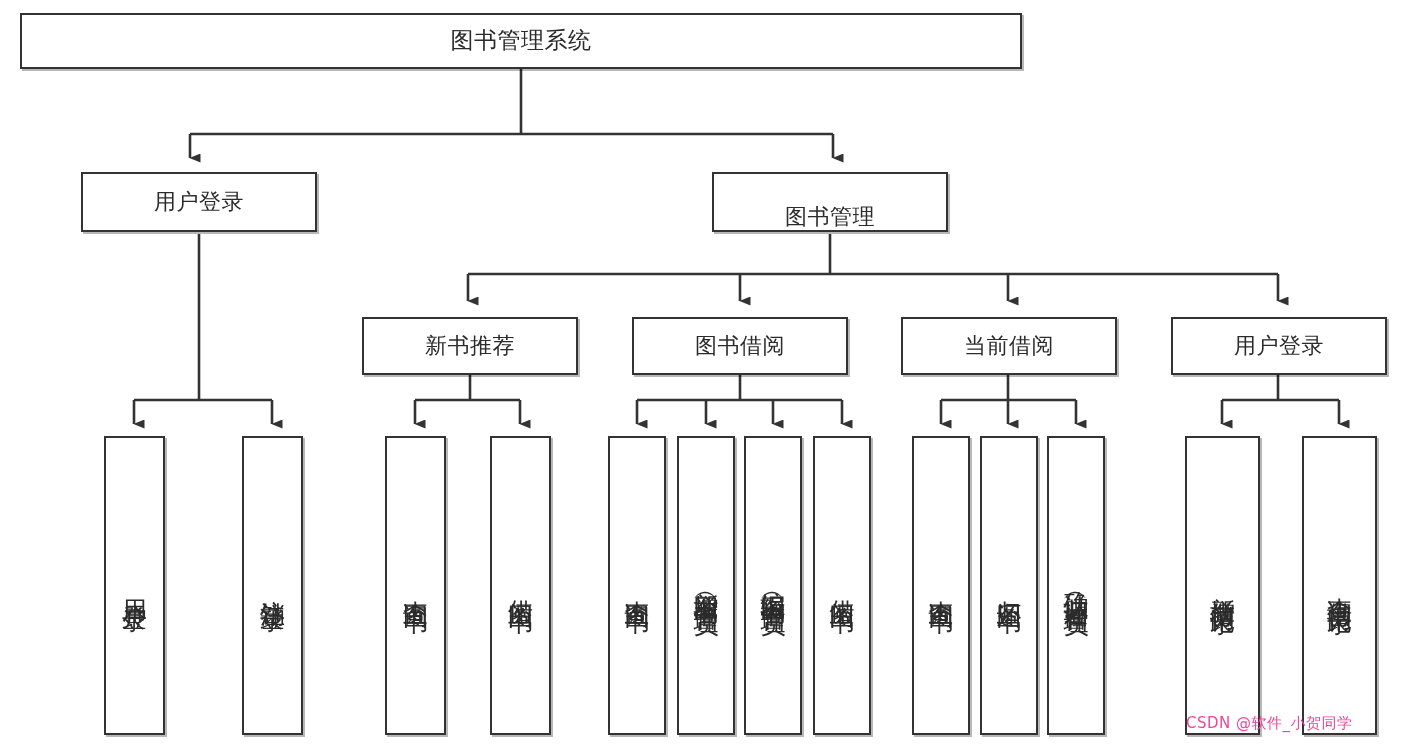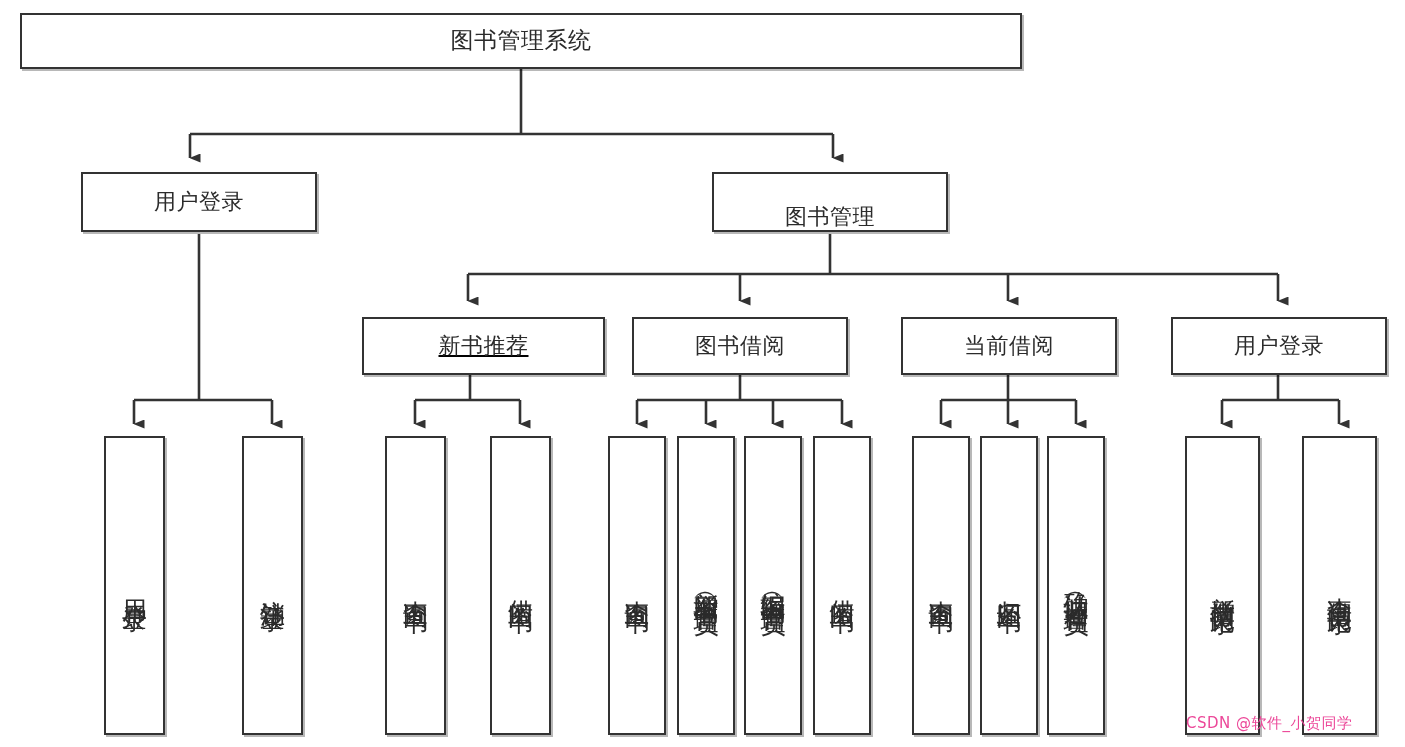--- a/index.html
+++ b/index.html
@@ -131,21 +131,21 @@
     <span class="label">图书管理系统</span>
   </div>
 
   <div class="node horiz" style="left:81px; top:172px; width:236px; height:60px;">
     <span class="label">用户登录</span>
   </div>
   <div class="node horiz" style="left:712px; top:172px; width:236px; height:60px;align-items:flex-end;">
     <span class="label">图书管理</span>
   </div>
 
-  <div class="node horiz" style="left:362px; top:317px; width:243px; height:58px;text-decoration:underline;">
+  <div class="node horiz" style="left:362px; top:317px; width:216px; height:58px;">
     <span class="label">新书推荐</span>
   </div>
   <div class="node horiz" style="left:901px; top:317px; width:216px; height:58px;">
     <span class="label">当前借阅</span>
   </div>
   <div class="node horiz" style="left:632px; top:317px; width:216px; height:58px;">
     <span class="label">图书借阅</span>
   </div>
   <div class="node horiz" style="left:1171px; top:317px; width:216px; height:58px;">
     <span class="label">用户登录</span>

